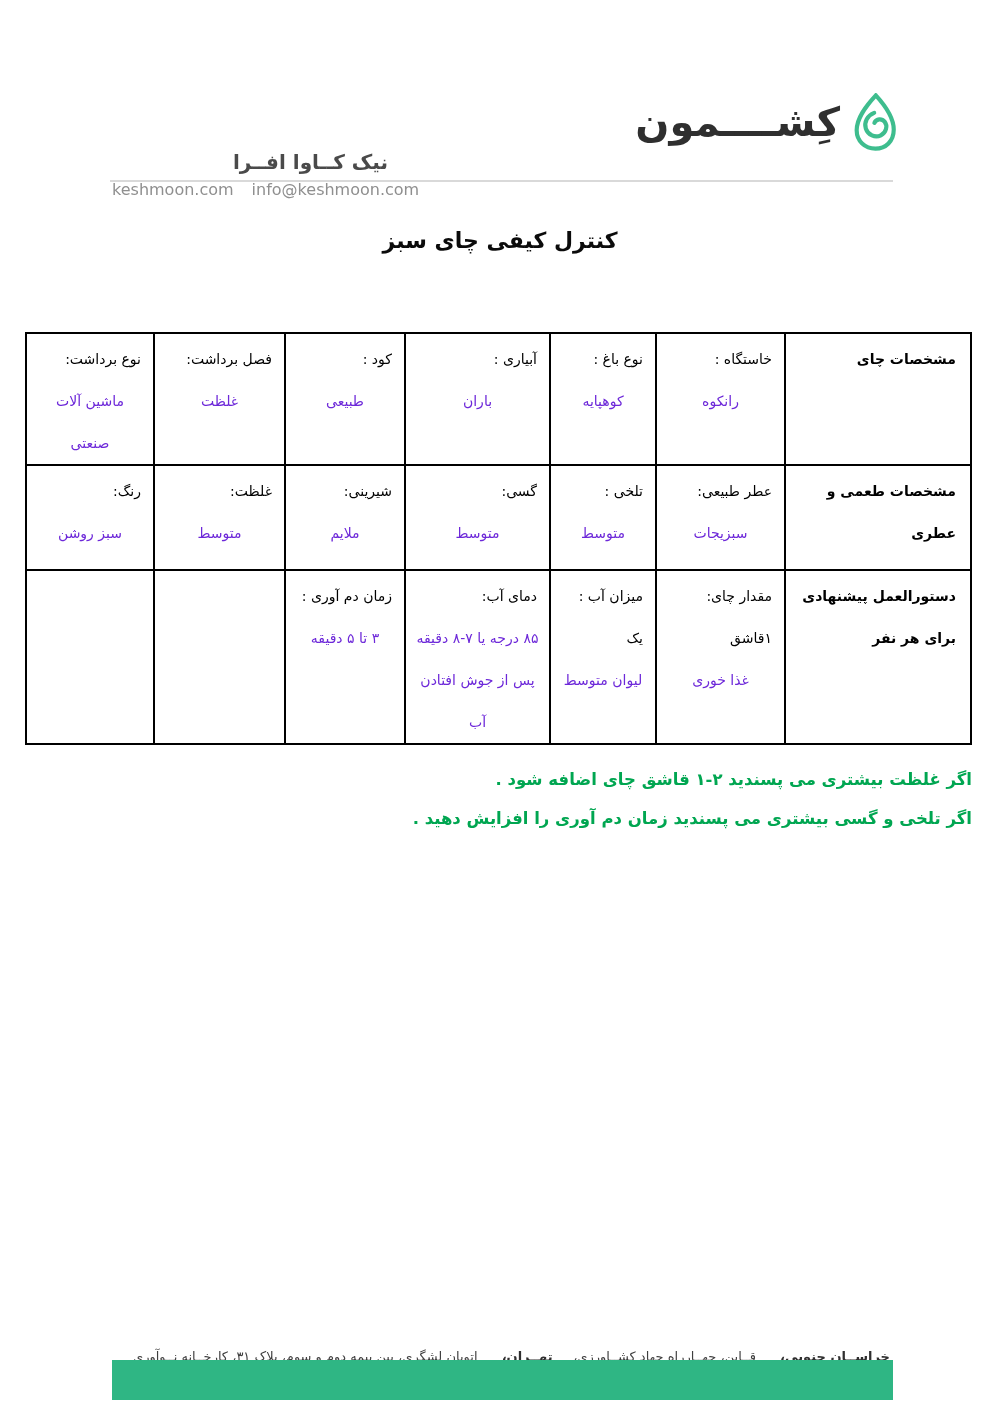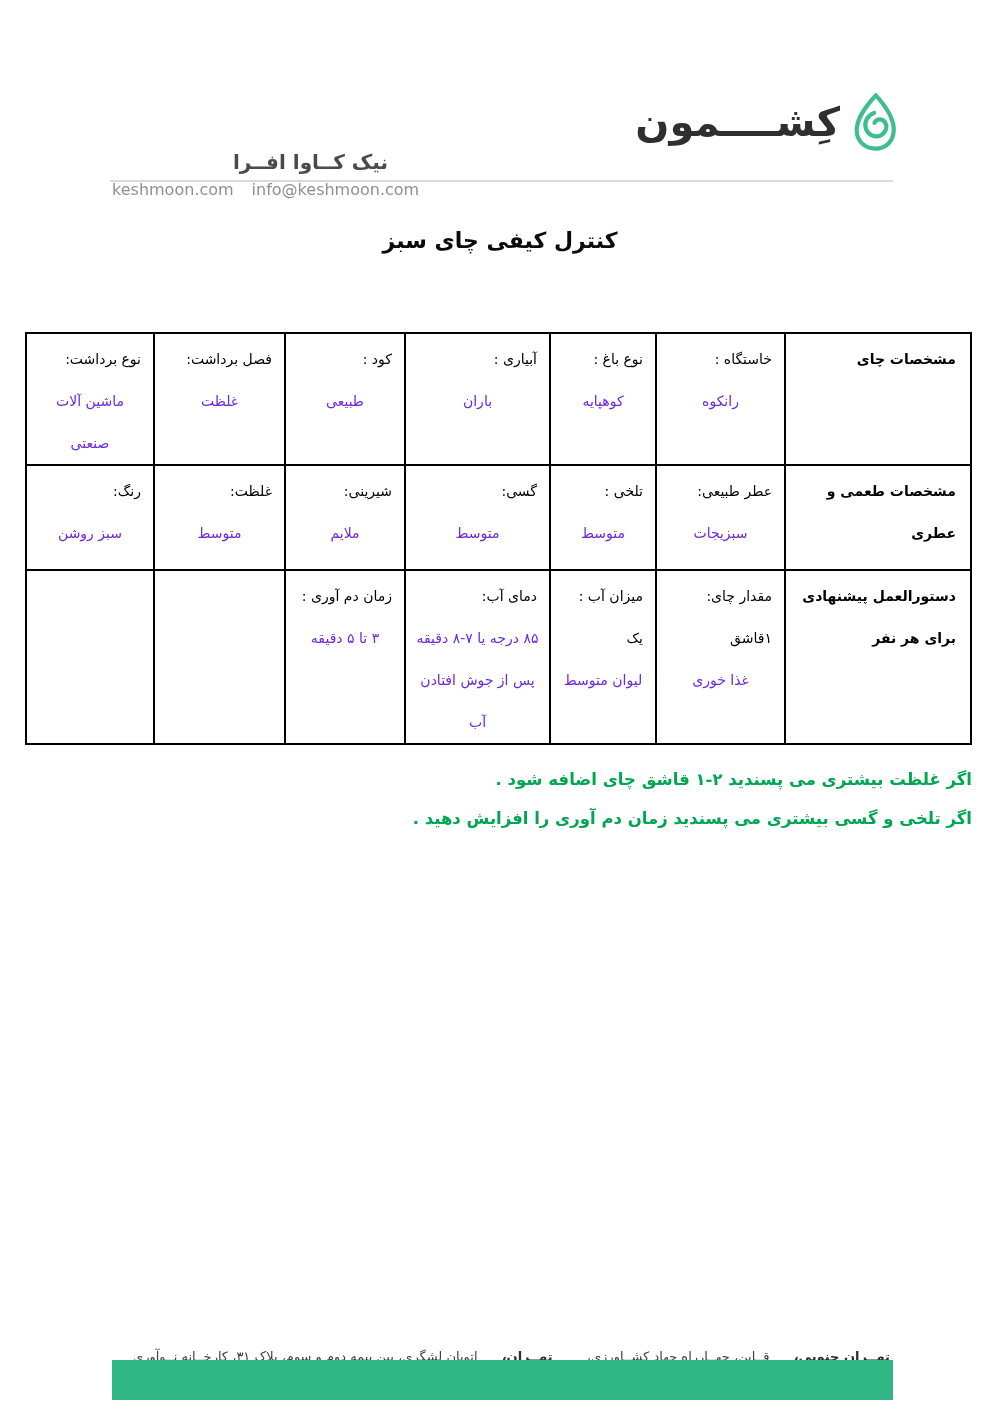--- a/index.html
+++ b/index.html
@@ -160,21 +160,21 @@
             <div class="cell-value"></div>
           </td>
     </tr>
   </tbody>
     </table>
 
   <div class="note-line note-1">اگر غلظت بیشتری می پسندید ⁦۱-۲⁩ قاشق چای اضافه شود .</div>
   <div class="note-line note-2">اگر تلخی و گسی بیشتری می پسندید زمان دم آوری را افزایش دهید .</div>
 
   <div class="footer-right">
-    <div><b>تهــران جنوبی،</b><span> قــاین، چهــارراه جهاد کشــاورزی،</span></div>
+    <div><b>خراســان جنوبی،</b><span> قــاین، چهــارراه جهاد کشــاورزی،</span></div>
     
   </div>
   <div class="footer-left">
     <b>تهــران،</b><span> اتوبان لشگری، بین بیمه دوم و سوم، پلاک ۳۱، کارخــانه نــوآوری</span>
   </div>
 
   <div class="footer-bar"></div>
 
 </div>
 

